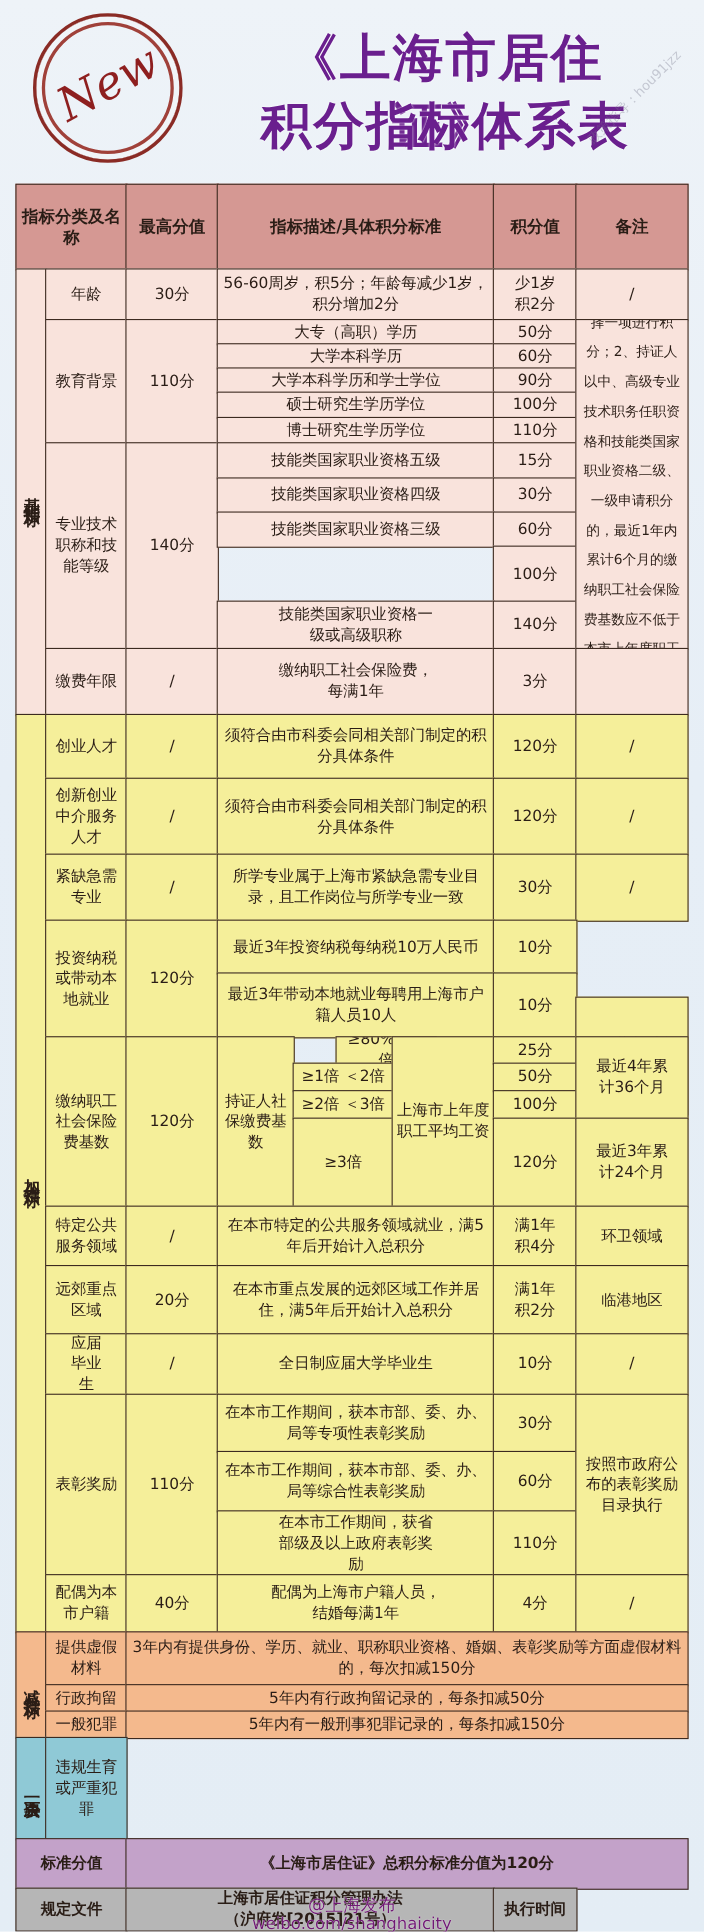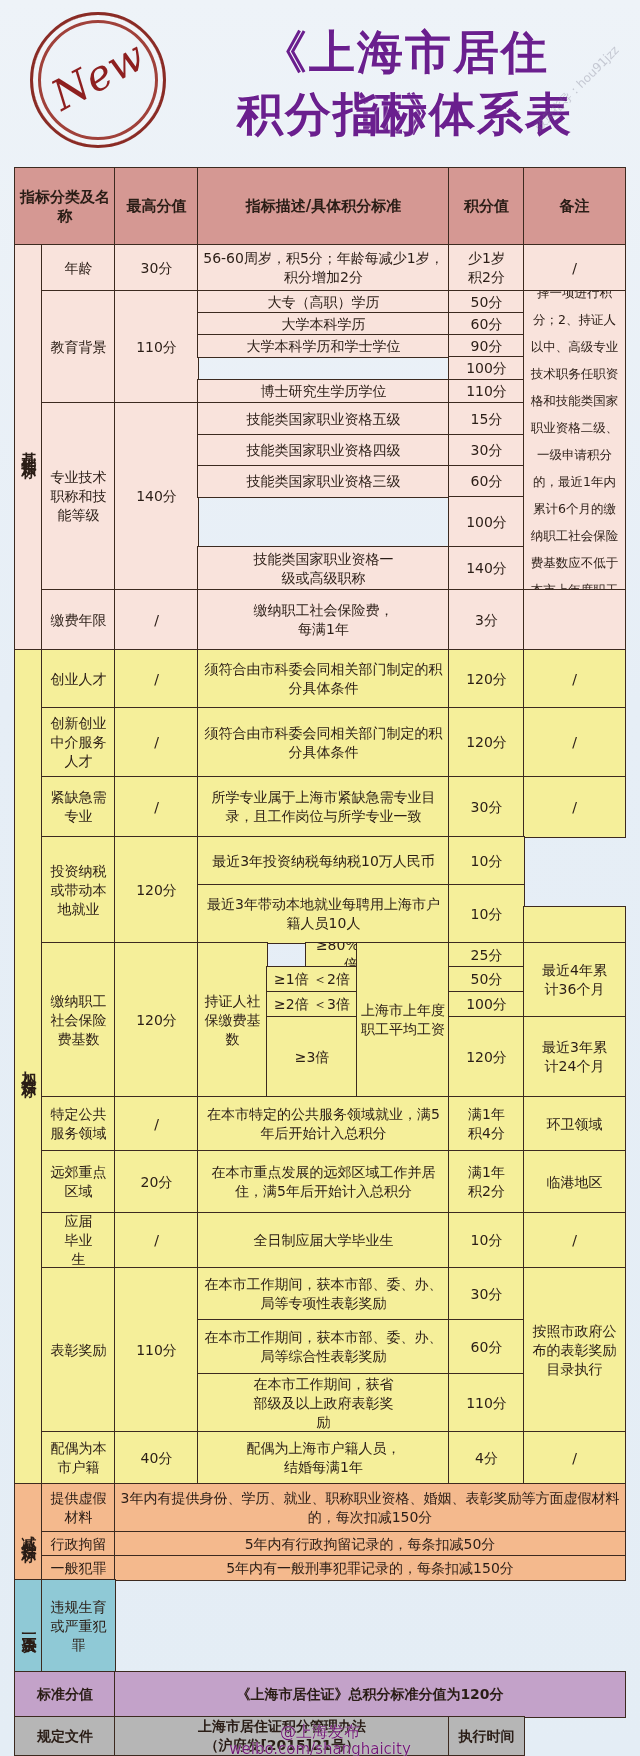--- a/index.html
+++ b/index.html
@@ -85,20 +85,21 @@
   <div class="c pink" style="left:523px;top:244px;width:103px;height:48px;">/</div>
 
   <div class="c pink" style="left:41px;top:290px;width:75px;height:114px;">教育背景</div>
   <div class="c pink" style="left:114px;top:290px;width:85px;height:114px;">110分</div>
   <div class="c pink" style="left:197px;top:290px;width:253px;height:24px;">大专（高职）学历</div>
   <div class="c pink" style="left:448px;top:290px;width:77px;height:24px;">50分</div>
   <div class="c pink" style="left:197px;top:312px;width:253px;height:24px;">大学本科学历</div>
   <div class="c pink" style="left:448px;top:312px;width:77px;height:24px;">60分</div>
   <div class="c pink" style="left:197px;top:334px;width:253px;height:24px;">大学本科学历和学士学位</div>
   <div class="c pink" style="left:448px;top:334px;width:77px;height:24px;">90分</div>
+  <div class="c pink" style="left:197px;top:356px;width:253px;height:25px;">硕士研究生学历学位</div>
   <div class="c pink" style="left:448px;top:356px;width:77px;height:25px;">100分</div>
   <div class="c pink" style="left:197px;top:379px;width:253px;height:25px;">博士研究生学历学位</div>
   <div class="c pink" style="left:448px;top:379px;width:77px;height:25px;">110分</div>
 
   <div class="c pink" style="left:41px;top:402px;width:75px;height:189px;">专业技术职称和技能等级</div>
   <div class="c pink" style="left:114px;top:402px;width:85px;height:189px;">140分</div>
   <div class="c pink" style="left:197px;top:402px;width:253px;height:34px;">技能类国家职业资格五级</div>
   <div class="c pink" style="left:448px;top:402px;width:77px;height:34px;">15分</div>
   <div class="c pink" style="left:197px;top:434px;width:253px;height:33px;">技能类国家职业资格四级</div>
   <div class="c pink" style="left:448px;top:434px;width:77px;height:33px;">30分</div>

